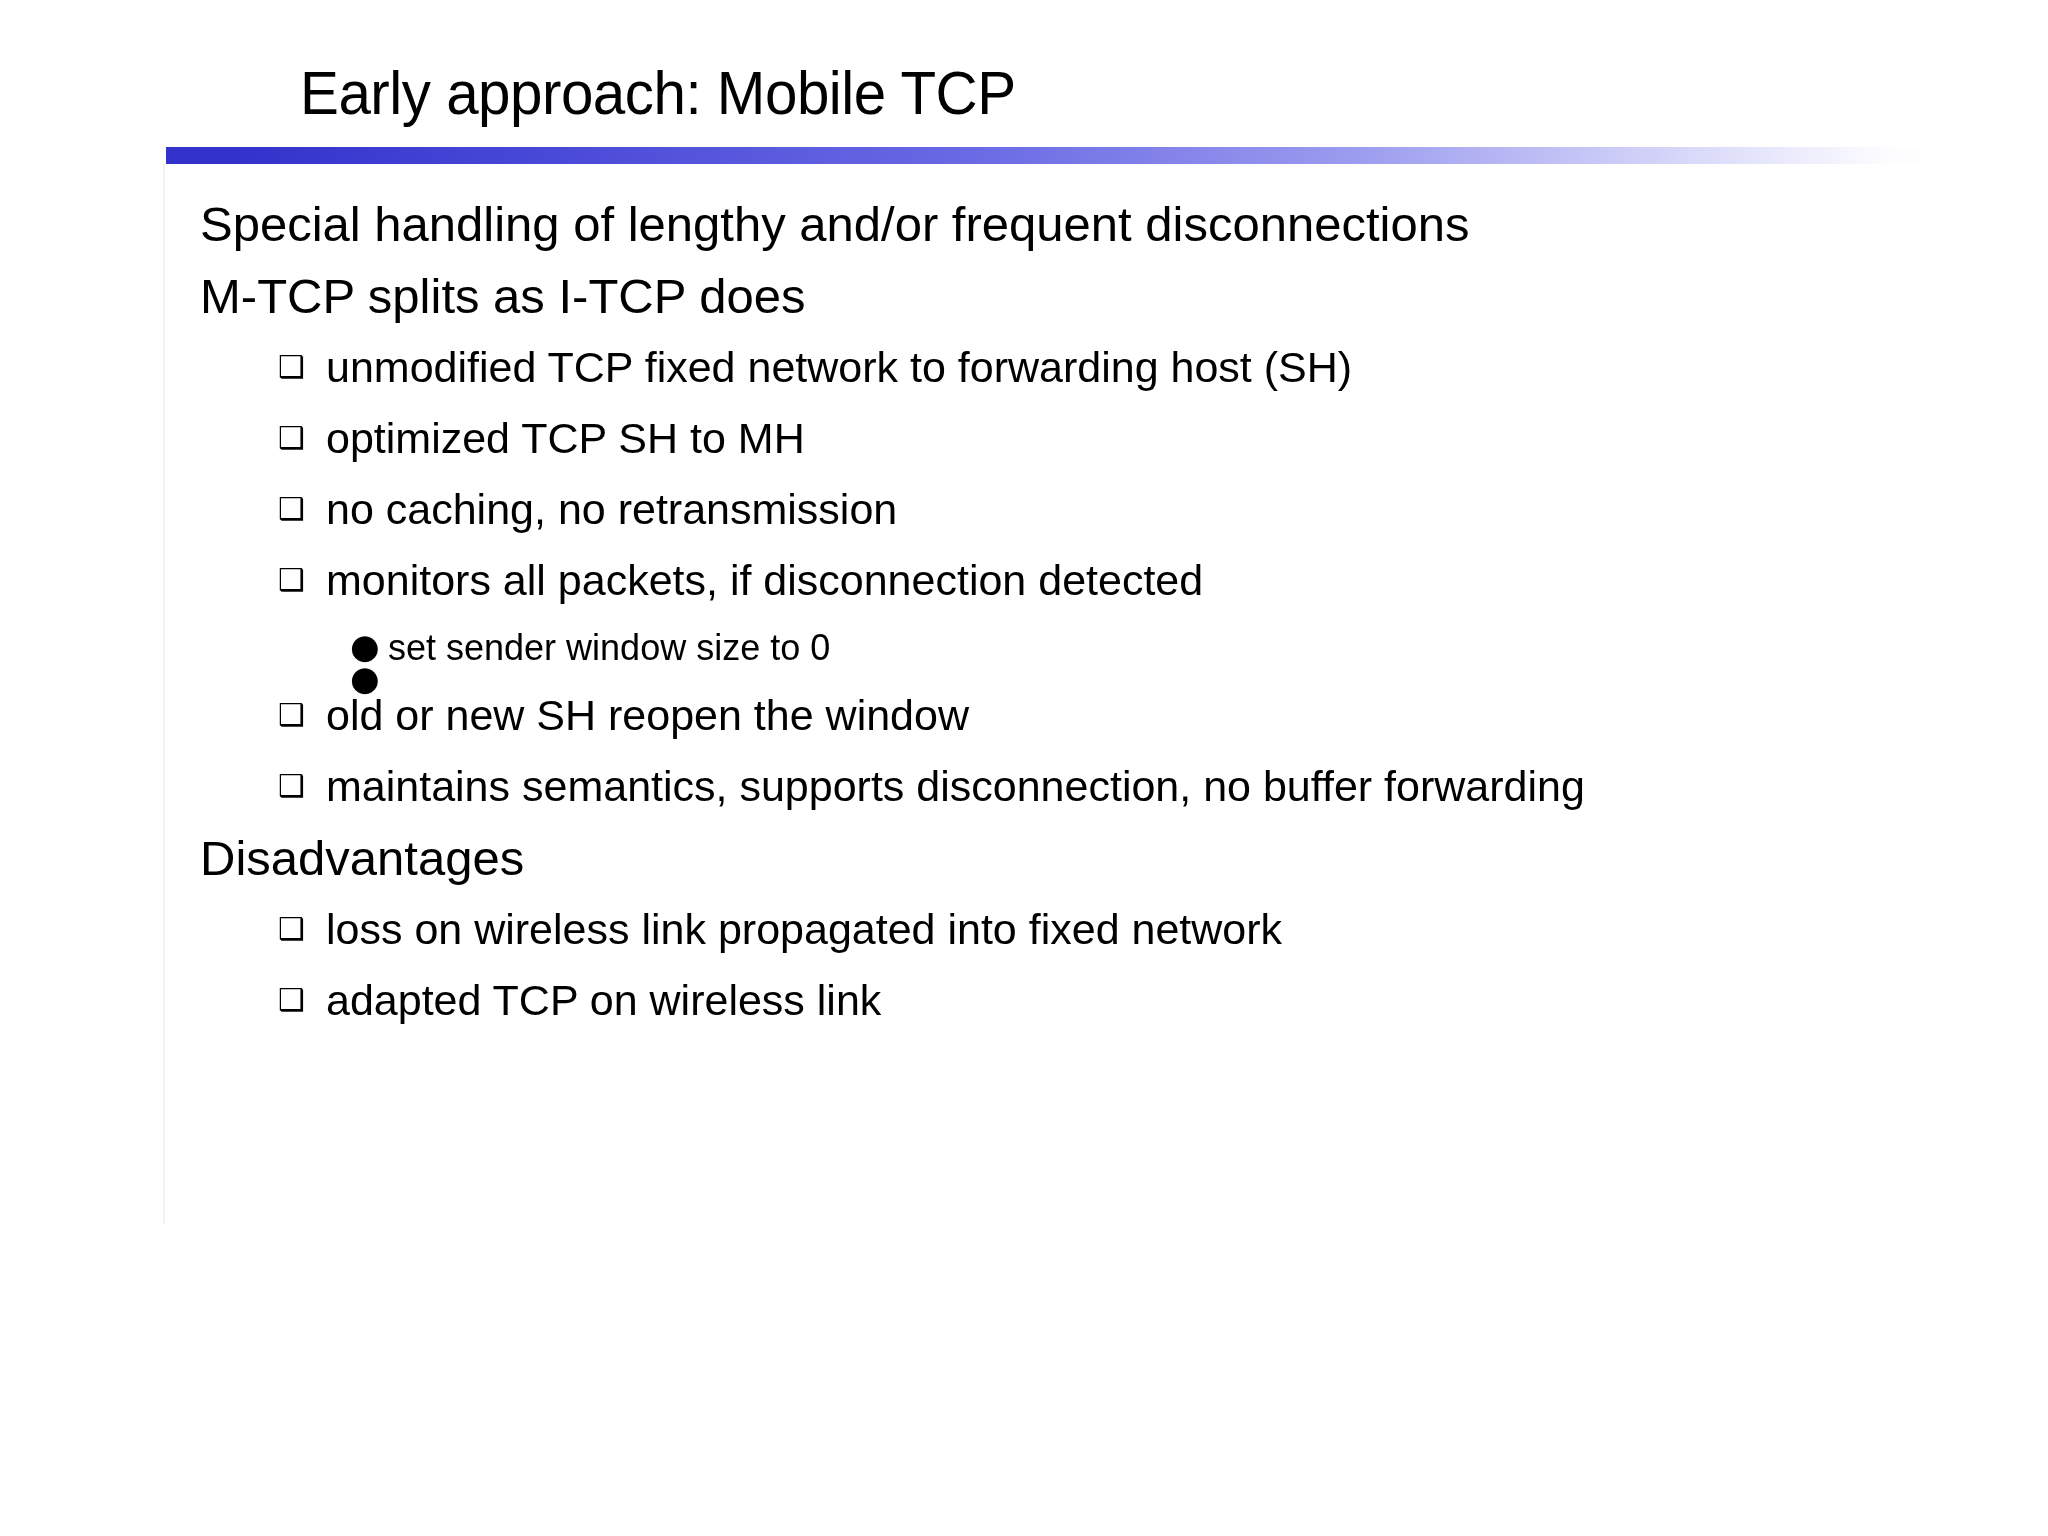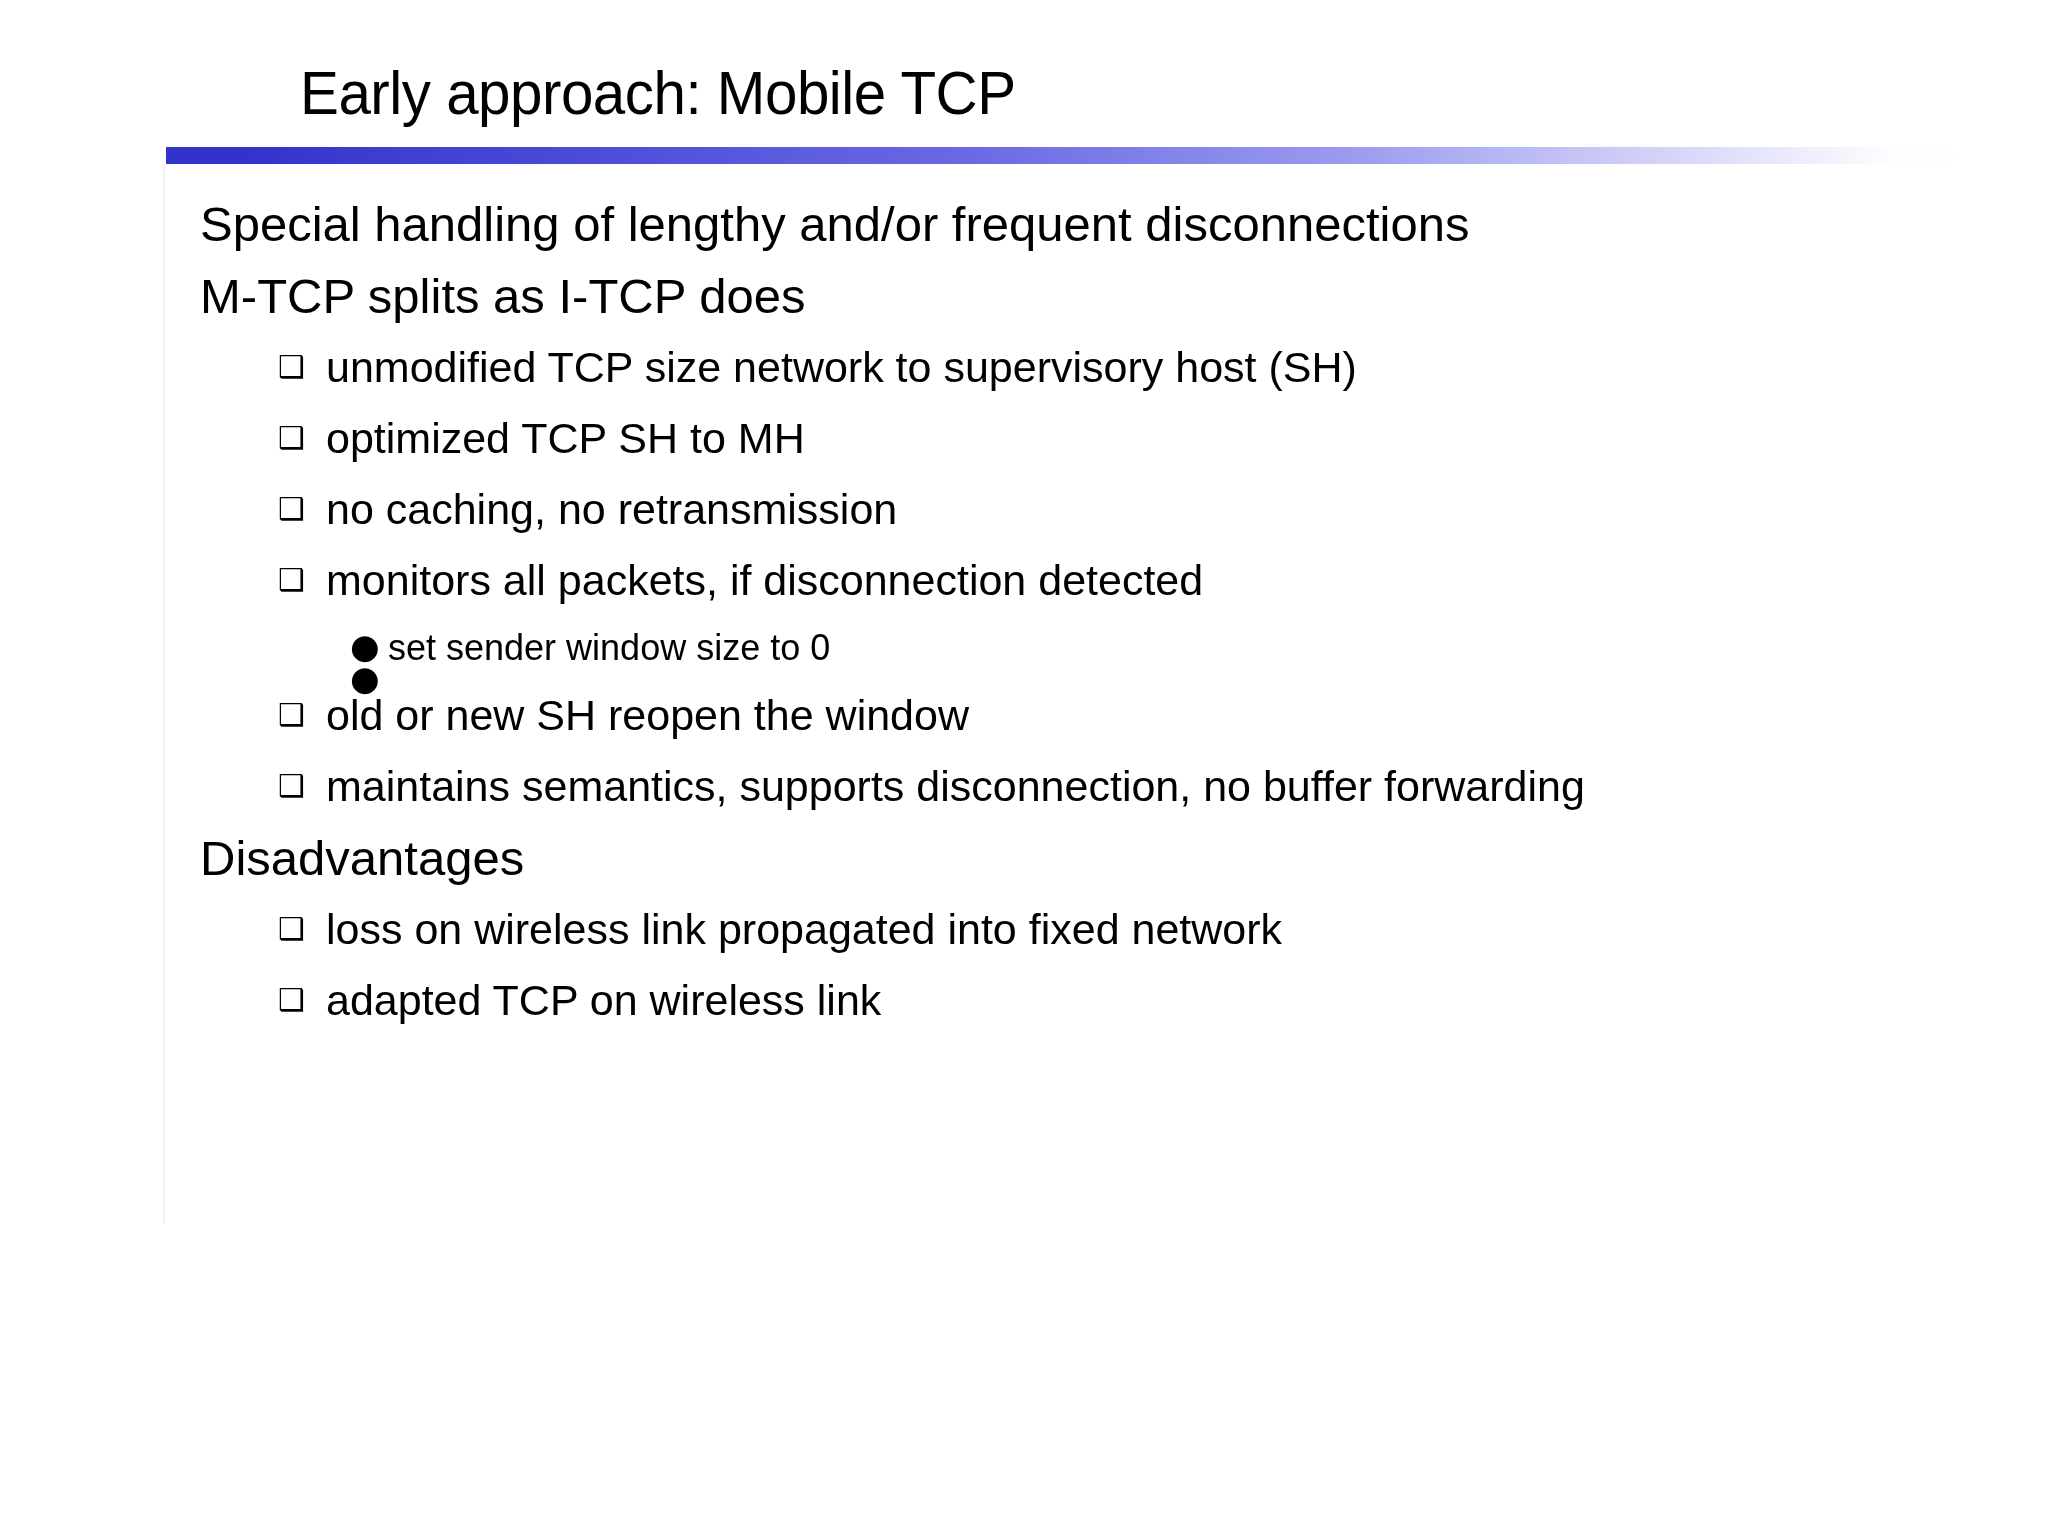--- a/index.html
+++ b/index.html
@@ -129,21 +129,21 @@
 
   <div id="title">Early approach: Mobile TCP</div>
 
   <div class="rule" id="rule-top" style="background: linear-gradient(to right, rgb(51, 51, 204) 0%, rgb(51, 51, 204) 4%, rgb(74, 74, 216) 22%, rgb(106, 106, 228) 45%, rgb(155, 155, 239) 66%, rgb(207, 207, 248) 82%, rgb(253, 253, 255) 96%, rgb(255, 255, 255) 100%);"></div>
 
   <div id="body-edge"></div>
 
   <div id="body">
       <div class="line l1"><span>Special handling of lengthy and/or frequent disconnections</span></div>
       <div class="line l1"><span>M-TCP splits as I-TCP does</span></div>
-      <div class="line l2"><span class="bul">❑</span><span>unmodified TCP size network to supervisory host (SH)</span></div>
+      <div class="line l2"><span class="bul">❑</span><span>unmodified TCP fixed network to forwarding host (SH)</span></div>
       <div class="line l2"><span class="bul">❑</span><span>optimized TCP SH to MH</span></div>
       <div class="line l2"><span class="bul">❑</span><span>no caching, no retransmission</span></div>
       <div class="line l2"><span class="bul">❑</span><span>monitors all packets, if disconnection detected</span></div>
       <div class="line l3"><span class="bul">●</span><span>set sender window size to 0</span></div>
       <div class="line l3"><span class="bul">●</span></div>
       <div class="line l2"><span class="bul">❑</span><span>old or new SH reopen the window</span></div>
       <div class="line l2"><span class="bul">❑</span><span>maintains semantics, supports disconnection, no buffer forwarding</span></div>
       <div class="line l1"><span>Disadvantages</span></div>
       <div class="line l2"><span class="bul">❑</span><span>loss on wireless link propagated into fixed network</span></div>
       <div class="line l2"><span class="bul">❑</span><span>adapted TCP on wireless link</span></div>

